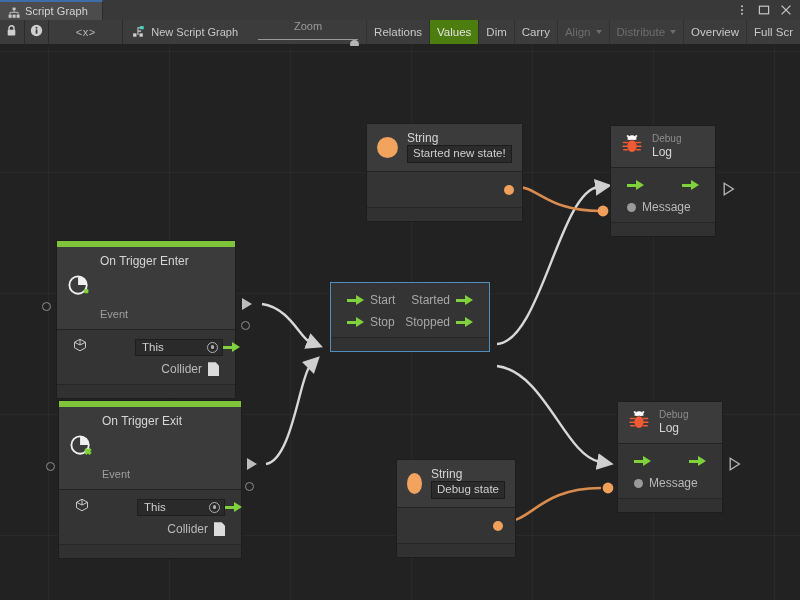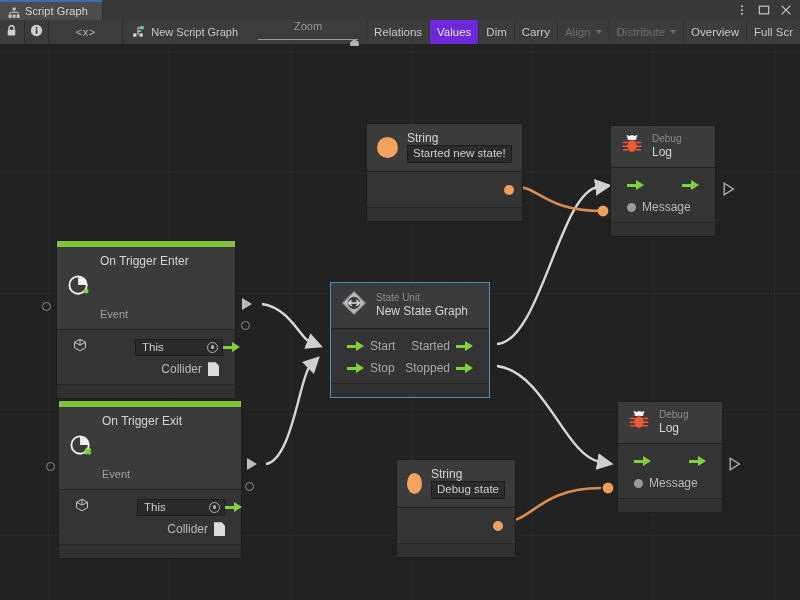--- a/index.html
+++ b/index.html
@@ -117,21 +117,21 @@
   .zoom-val { color: #c2c2c2; font-size: 11px; }
 
   .tb-btn {
     display: flex; align-items: center;
     padding: 0 7px;
     font-size: 11.5px;
     color: #c9c9c9;
     border-left: 1px solid #303030;
     white-space: nowrap;
   }
-  .tb-btn.active { background: #6d28d9; color: #e4e4e4; }
+  .tb-btn.active { background: #4d7c0f; color: #e4e4e4; }
   .tb-btn.dim { color: #6e6e6e; }
   .tb-caret {
     margin-left: 5px;
     border-left: 3.5px solid transparent;
     border-right: 3.5px solid transparent;
     border-top: 4px solid currentColor;
     display: inline-block;
   }
 
   
@@ -525,33 +525,20 @@
           </span>
         </div>
       </div>
       <div class="node-foot"></div>
     </div>
     <span class="ext-port" style="left:42px; top:256px;"></span>
     <span class="ext-tri" style="left:242px; top:252px;"></span>
     <span class="ext-port" style="left:241px; top:275px;"></span>
 
     <div class="node selected" style="left:330px; top:236px; width:160px;">
-      <div class="node-head">
-        <span>
-          <svg viewBox="0 0 28 28" width="26" height="26">
-            <path d="M14 1.8 L26.2 14 L14 26.2 L1.8 14 Z" fill="#b9b9b9" stroke="#8c8c8c" stroke-width="1.2"></path>
-            <circle cx="14" cy="14" r="6.6" fill="#3b3b3b"></circle>
-            <path d="M8.6 14 H19.4 M11.0 11.3 L8.3 14 L11.0 16.7 M17.0 11.3 L19.7 14 L17.0 16.7" stroke="#e0e0e0" stroke-width="1.5" fill="none" stroke-linecap="round" stroke-linejoin="round"></path>
-          </svg>
-        </span>
-        <span class="head-text">
-          <span class="head-sub-small">State Unit</span>
-          <span class="head-title">New  State  Graph</span>
-        </span>
-      </div>
       <div class="node-body">
         <div class="row">
           <span class="row-left">
             <span class="green-arrow"></span>
             <span class="port-label dim">Start</span>
           </span>
           <span class="row-right">
             <span class="port-label dim">Started</span>
             <span class="green-arrow"></span>
           </span>

